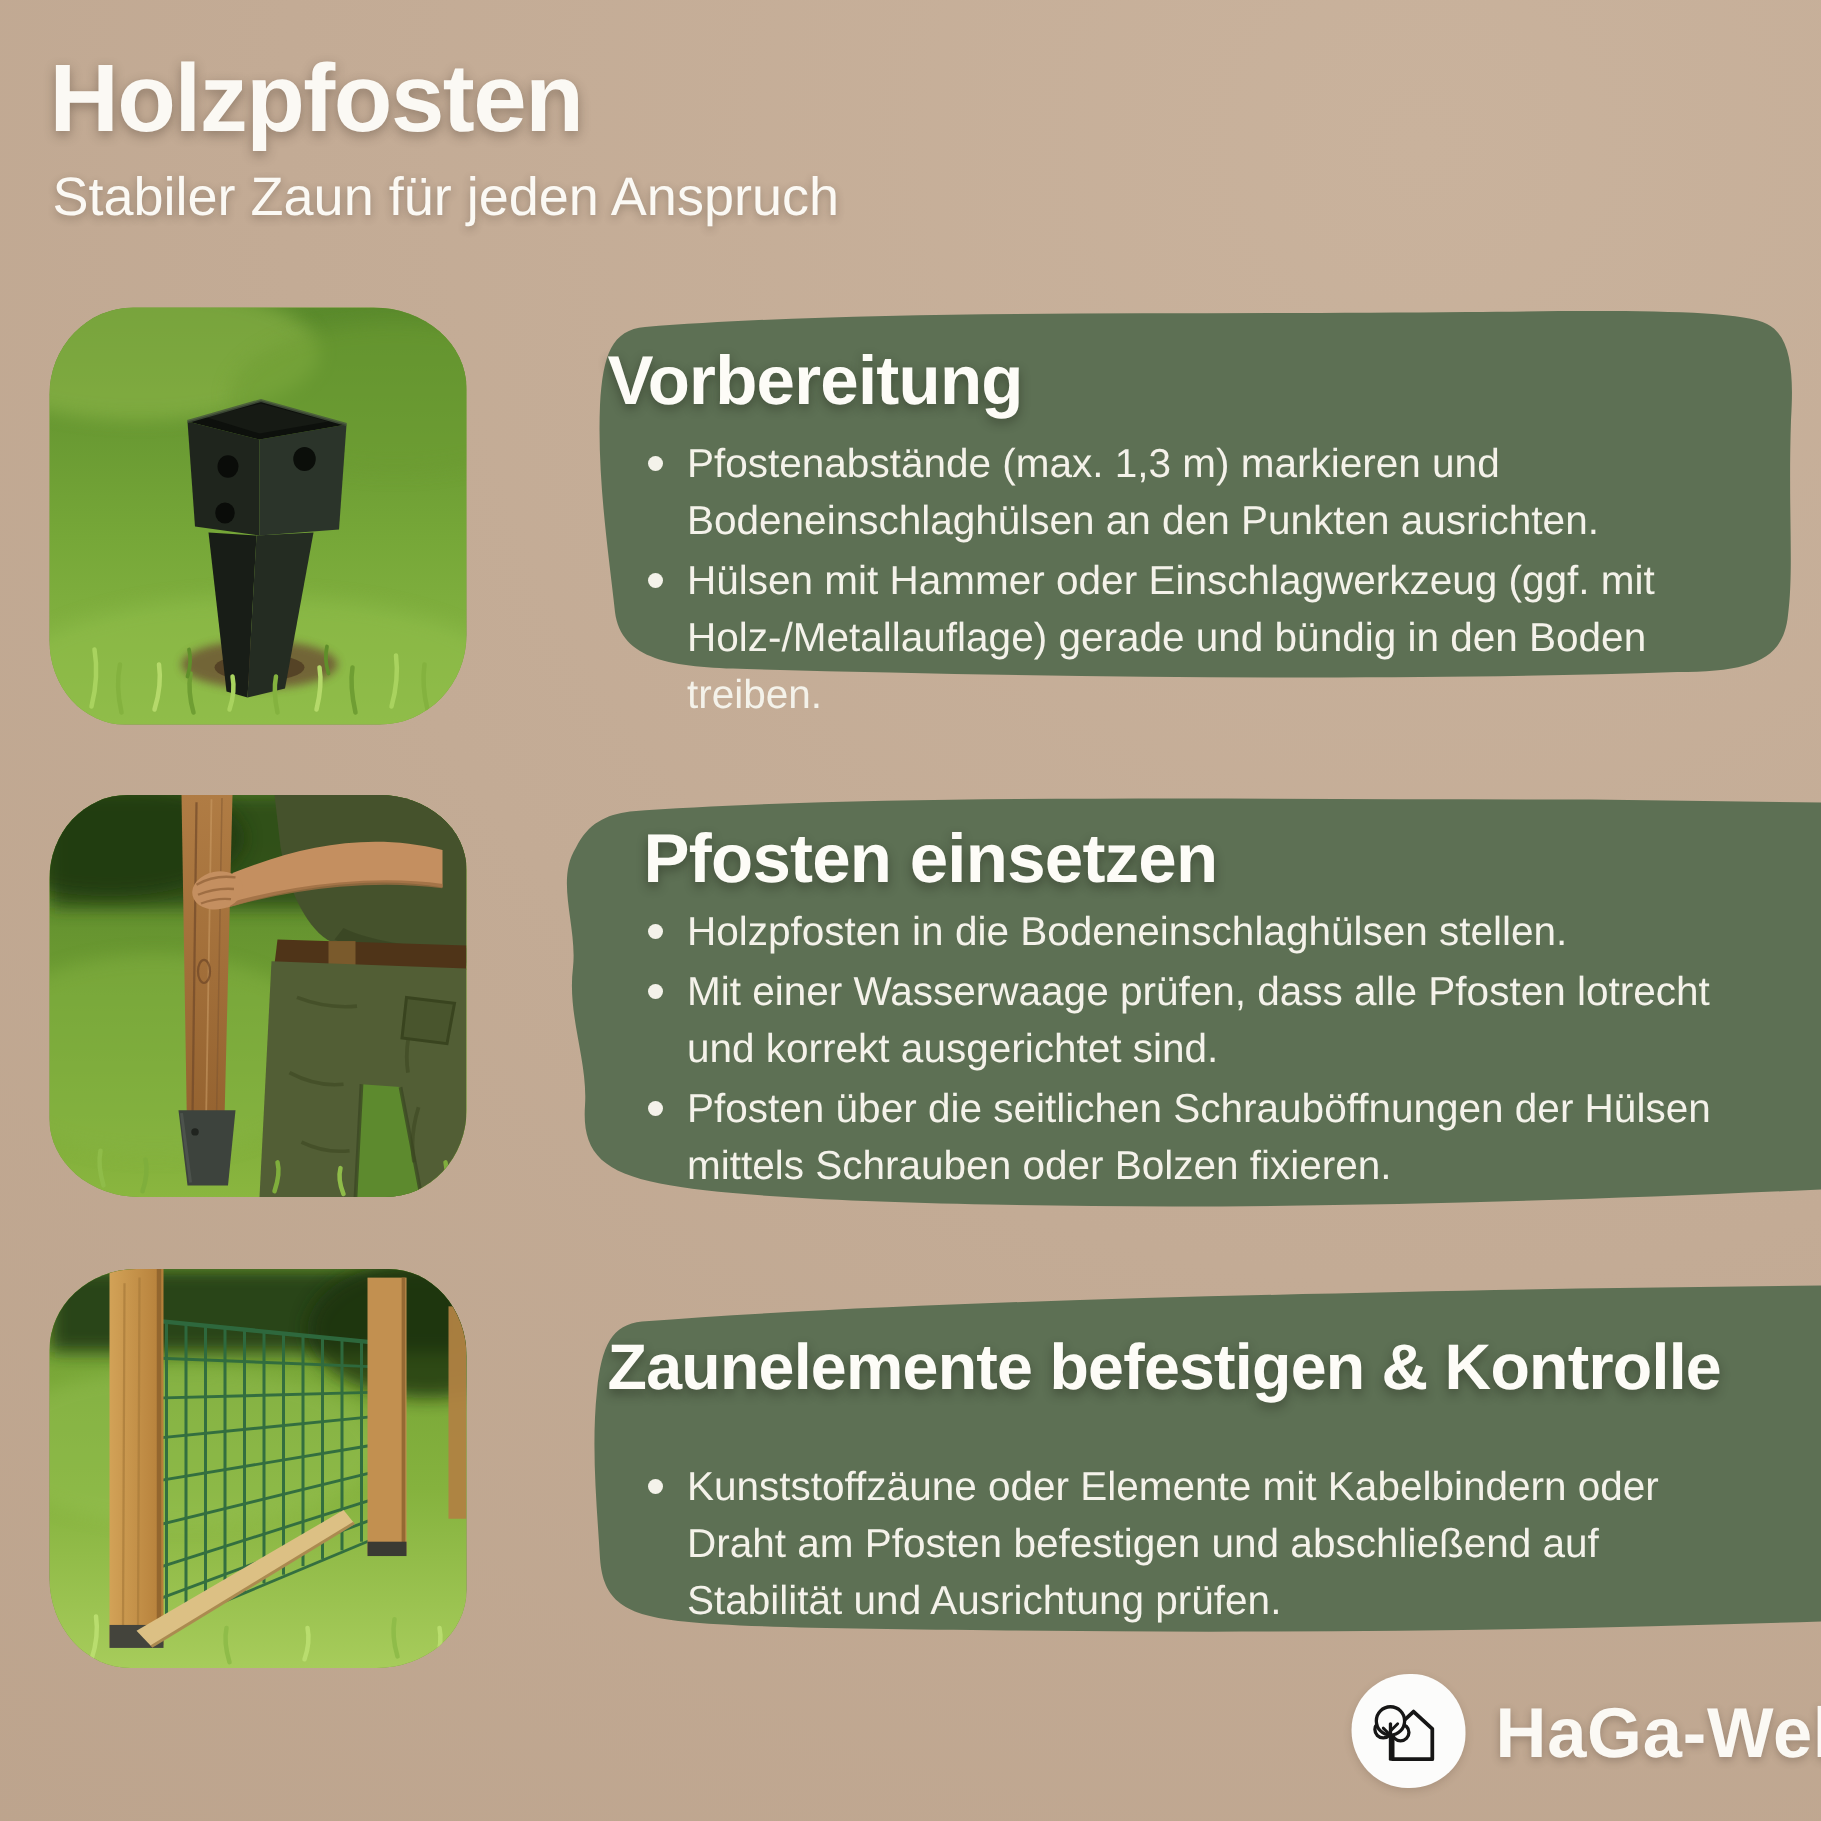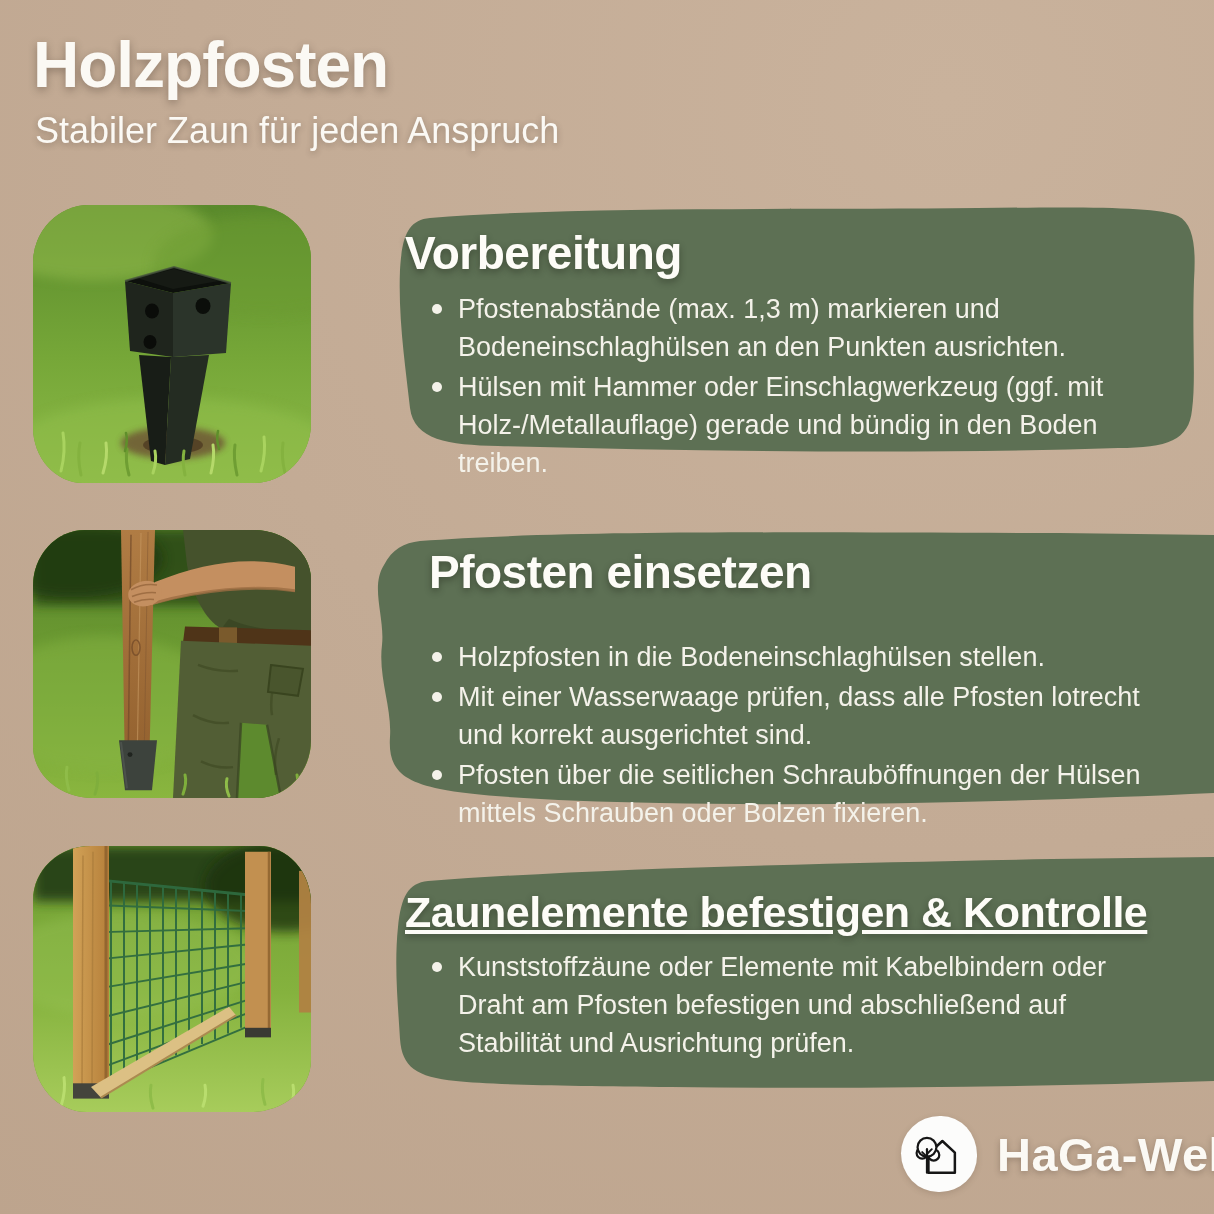--- a/index.html
+++ b/index.html
@@ -36,25 +36,25 @@
   
   .s-head{
     position:absolute;margin:0;
     font-size:46px;font-weight:bold;letter-spacing:-0.5px;
     color:#fdfcf7;text-shadow:0 3px 7px rgba(30,35,25,.45);
     white-space:nowrap;
     text-align:center;
   }
   #h1t{left:405px;top:226px;}
   #h2t{left:405px;top:545px;margin-left:24px;}
-  #h3t{left:405px;top:888px;font-size:43px;text-decoration:underline;}
+  #h3t{left:405px;top:888px;font-size:43px;}
   .bullets{position:absolute;color:#f4f2ea;font-size:27px;line-height:38px;}
   #b1{left:432px;top:290px;width:742px;}
-  #b2{left:432px;top:602px;width:752px;margin-top:36px;}
-  #b3{left:432px;top:948px;width:742px;}
+  #b2{left:432px;top:602px;width:752px;}
+  #b3{left:432px;top:972px;width:742px;}
   .bullet{position:relative;padding-left:26px;margin-bottom:2px;}
   .dot{
     position:absolute;left:0;top:14px;width:10px;height:10px;
     border-radius:50%;background:#f4f2ea;
   }
   
   #logo-circle{
     position:absolute;left:901px;top:1116px;width:76px;height:76px;
     background:#fcfcfb;border-radius:52% 48% 50% 50% / 50% 52% 48% 52%;
     display:flex;align-items:center;justify-content:center;

